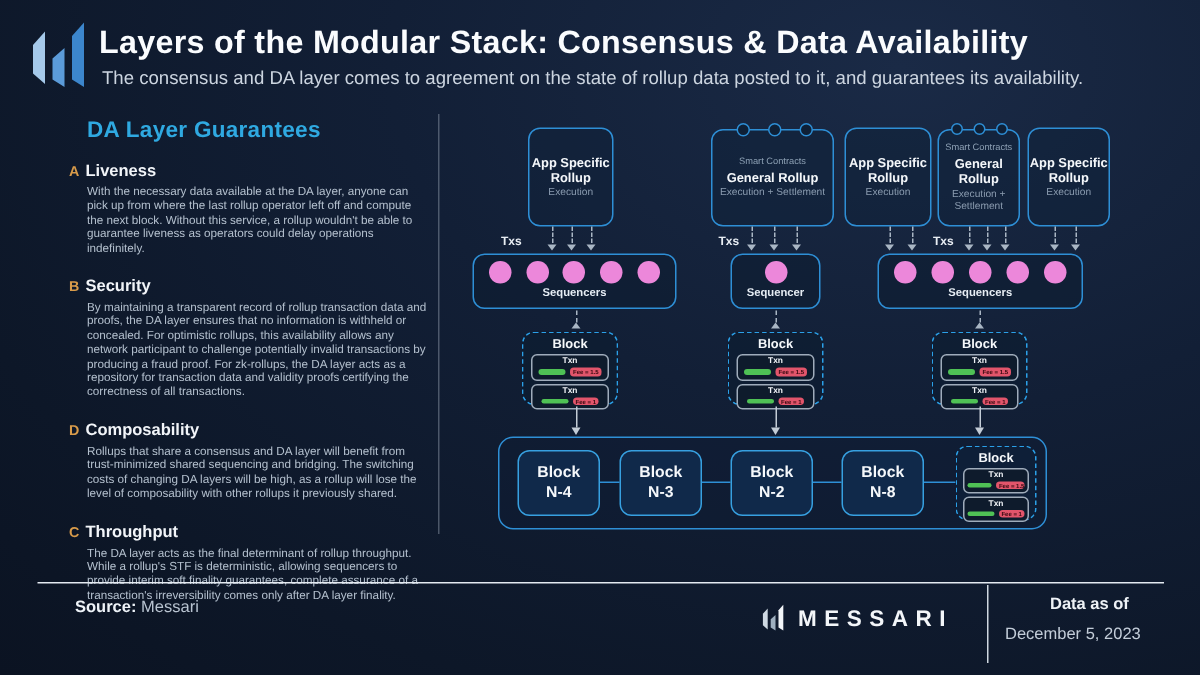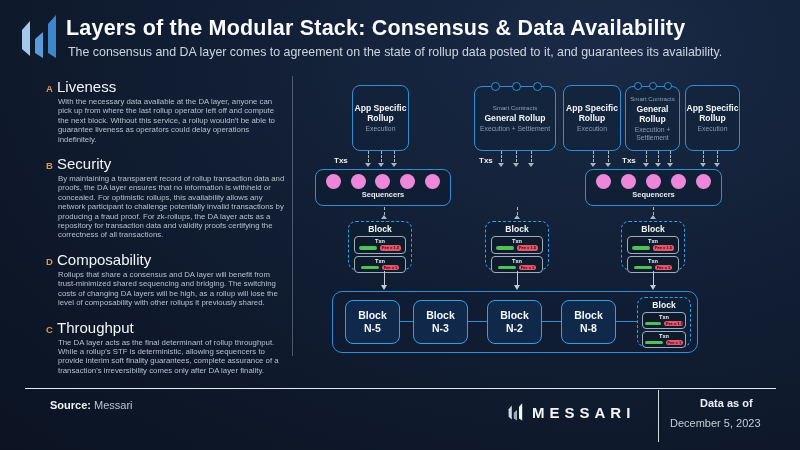--- a/index.html
+++ b/index.html
@@ -13,21 +13,21 @@
   .abs { position:absolute; }
 
   
   .page-title { font-size:21.5px; font-weight:700; color:#fafcfe; letter-spacing:.2px; }
   .page-subtitle { font-size:12.4px; color:#ccd5e0; }
 
   
   .side-heading { font-size:15px; font-weight:700; color:#2fa9e1; margin-left:12px; margin-bottom:9px; letter-spacing:.2px; }
   .g-item { margin-bottom:11px; }
   .g-letter { display:inline-block; width:11px; font-size:9.5px; font-weight:700; color:#d89b4a; }
-  .g-title { font-size:15px; font-weight:400; color:#f2f5f9; }
+  .g-title { font-size:11px; font-weight:700; color:#f2f5f9; }
   .g-body { margin-left:12px; margin-top:1px; font-size:7.8px; line-height:9.4px; color:#b4c0ce; width:228px; }
   .v-divider { width:1px; background:rgba(150,162,178,.45); }
 
   
   .rbox { border:1.3px solid #2e8fd6; border-radius:8px; background:rgba(16,34,58,.55);
           display:flex; flex-direction:column; align-items:center; justify-content:center; text-align:center; }
   .r-title { font-size:8.6px; font-weight:700; color:#f4f7fa; line-height:10px; }
   .r-sub { font-size:6.8px; color:#8b9cb0; line-height:8px; margin-top:2px; }
   .sc-label { font-size:6.2px; color:#8da0b4; margin-bottom:2px; }
   .bump { position:absolute; width:9px; height:9px; border:1.2px solid #2e8fd6; border-radius:50%; background:#0f2036; top:-5px; }
@@ -82,20 +82,21 @@
 
   <svg class="abs" style="left:16px; top:12px;" width="44" height="50" viewBox="0 0 44 50">
     <polygon points="6,18 14,9 14,44 6,37" fill="#a5c9ea"></polygon>
     <polygon points="19,27 27,20 27,46 19,41" fill="#5b9bd9"></polygon>
     <polygon points="32,12 40,3 40,46 32,41" fill="#3c86cc"></polygon>
   </svg>
   <div class="abs page-subtitle" style="left:68px; top:45px;">The consensus and DA layer comes to agreement on the state of rollup data posted to it, and guarantees its availability.</div>
   <div class="abs page-title" style="left:66px; top:16px;">Layers of the Modular Stack: Consensus &amp; Data Availability</div>
 
   <div class="abs" style="left:46px; top:78px; width:246px;">
+    <div class="side-heading">DA Layer Guarantees</div>
 
     <div class="g-item">
       <span class="g-letter">A</span><span class="g-title">Liveness</span>
       <div class="g-body">With the necessary data available at the DA layer, anyone can pick up from where the last rollup operator left off and compute the next block. Without this service, a rollup wouldn't be able to guarantee liveness as operators could delay operations indefinitely.</div>
     </div>
     <div class="g-item">
       <span class="g-letter">B</span><span class="g-title">Security</span>
       <div class="g-body">By maintaining a transparent record of rollup transaction data and proofs, the DA layer ensures that no information is withheld or concealed. For optimistic rollups, this availability allows any network participant to challenge potentially invalid transactions by producing a fraud proof. For zk-rollups, the DA layer acts as a repository for transaction data and validity proofs certifying the correctness of all transactions.</div>
     </div>
     <div class="g-item">
@@ -179,20 +180,26 @@
     <div class="dots">
       <span class="dot"></span>
       <span class="dot"></span>
       <span class="dot"></span>
       <span class="dot"></span>
       <span class="dot"></span>
     </div>
     <div class="seq-label">Sequencers</div>
   </div>
 
+  <div class="abs seqbox" style="left:487px; top:169px; width:60px; height:37px;">
+    <div class="dots">
+      <span class="dot"></span>
+    </div>
+    <div class="seq-label">Sequencer</div>
+  </div>
 
   <div class="abs seqbox" style="left:585px; top:169px; width:137px; height:37px;">
     <div class="dots">
       <span class="dot"></span>
       <span class="dot"></span>
       <span class="dot"></span>
       <span class="dot"></span>
       <span class="dot"></span>
     </div>
     <div class="seq-label">Sequencers</div>
@@ -263,21 +270,21 @@
   <div class="abs head-down-lg" style="left:381px; top:285px;"></div>
   <div class="abs solid-v" style="left:517px; top:271px; height:14px;"></div>
   <div class="abs head-down-lg" style="left:514px; top:285px;"></div>
   <div class="abs solid-v" style="left:653px; top:271px; height:14px;"></div>
   <div class="abs head-down-lg" style="left:650px; top:285px;"></div>
 
   <div class="abs da-container" style="left:332px; top:291px; width:366px; height:62px;"></div>
 
   <div class="abs nblock" style="left:345px; top:300px; width:55px; height:44px;">
     <div class="nb-line">Block</div>
-    <div class="nb-line">N-5</div>
+    <div class="nb-line">N-4</div>
   </div>
   <div class="abs hlink" style="left:400px; top:321px; width:13px;"></div>
   <div class="abs nblock" style="left:413px; top:300px; width:55px; height:44px;">
     <div class="nb-line">Block</div>
     <div class="nb-line">N-3</div>
   </div>
   <div class="abs hlink" style="left:468px; top:321px; width:19px;"></div>
   <div class="abs nblock" style="left:487px; top:300px; width:55px; height:44px;">
     <div class="nb-line">Block</div>
     <div class="nb-line">N-2</div>

